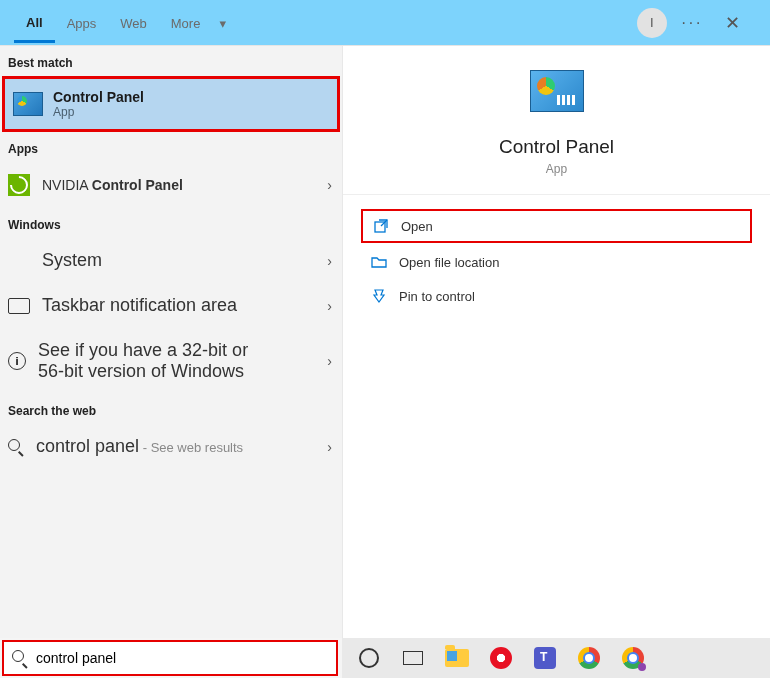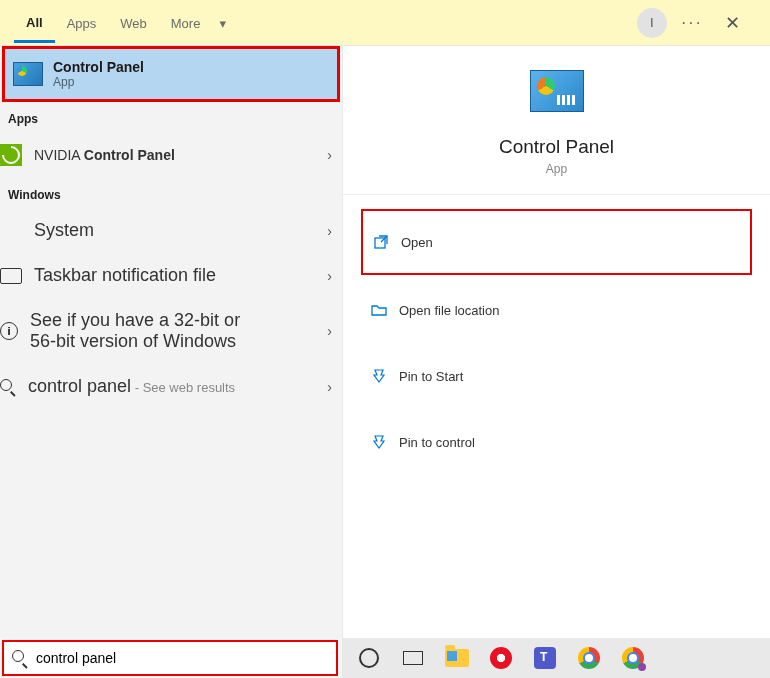--- a/index.html
+++ b/index.html
@@ -1,53 +1,53 @@
 <!DOCTYPE html>
 <html><head>
 <meta charset="utf-8">
 <style>
 * { box-sizing: border-box; margin: 0; padding: 0; font-family: "Segoe UI", Arial, sans-serif; }
 body { width: 770px; height: 678px; background: #f5f5f5; position: relative; overflow: hidden; }
-.tabs { display: flex; align-items: center; height: 46px; padding: 16px 14px; background: #fef9c3; border-bottom: 1px solid #e5e5e5;}
+.tabs { display: flex; align-items: center; height: 46px; padding: 16px 14px; background: #7dd3fc; border-bottom: 1px solid #e5e5e5;}
 .tab { padding: 12px 12px 10px 12px; font-size: 13px; color: #6b6b6b; cursor: pointer; }
 .tab.active { color: #222; font-weight: 600; border-bottom: 3px solid #0078d4; }
 .tab-more { display: flex; align-items: center; gap: 19px; }
 .spacer { flex: 1; }
 .top-right { display: flex; align-items: center; gap: 14px; padding-right: 8px;}
 .avatar { width: 30px; height: 30px; border-radius: 50%; background: #e2e2e2; display:flex;align-items:center;justify-content:center;font-size:13px;color:#555;}
 .dots { font-size: 16px; color:#555; letter-spacing:2px;}
 .close-x { font-size: 18px; color:#555; padding: 4px 8px;}
 .container { display: flex; height: 592px; }
 .left { width: 342px; background: #f3f3f3; display:flex; flex-direction:column; }
 .right { flex: 1; background: #fff; border-left:1px solid #e8e8e8;}
 .section-header { font-size: 12px; font-weight: 600; color: #222; padding: 10px 8px 6px 8px; }
 .best-item { margin: 0 2px; border: 3px solid #e60000; background: #b5d6f0; display:flex; align-items:center; padding: 10px 8px; gap: 10px;}
 .cp-icon-sm { width: 30px; height: 24px; background: linear-gradient(135deg,#4aa3e0,#2277bb); border:1px solid #1a5d91; position:relative;}
 .cp-icon-sm::after{content:"";position:absolute;left:3px;top:3px;width:10px;height:10px;border-radius:50%;background:conic-gradient(#2ecc71 0 120deg,#f1c40f 120deg 240deg,#3498db 240deg 360deg);}
 .result-title { font-size: 14px; color: #1a1a1a;}
 .result-sub { font-size: 12px; color: #4a6070;}
-.list-item { display:flex; align-items:center; padding: 12px 10px 12px 0; gap: 12px; cursor:pointer;justify-content:center;}
+.list-item { display:flex; align-items:center; padding: 12px 10px 12px 8px; gap: 12px; cursor:pointer;justify-content:center;}
 .list-item .chev { margin-left:auto; color:#555; font-size:14px;}
 .nv-icon { width:22px;height:22px;background:#6bb500;display:flex;align-items:center;justify-content:center;}
 .nv-icon::after{content:"";width:14px;height:14px;border:2px solid #fff;border-radius:50%;border-left-color:transparent;transform:rotate(45deg);}
 .mon-icon{width:22px;height:16px;border:1.5px solid #333;border-radius:2px;}
 .info-icon{width:18px;height:18px;border:1.5px solid #333;border-radius:50%;display:flex;align-items:center;justify-content:center;font-size:11px;font-weight:600;}
 .search-icon-sm{width:16px;height:16px;position:relative;}
 .search-icon-sm::before{content:"";position:absolute;width:10px;height:10px;border:1.5px solid #333;border-radius:50%;}
 .search-icon-sm::after{content:"";position:absolute;width:6px;height:1.5px;background:#333;transform:rotate(45deg);bottom:0;right:0;}
 .web-text { font-size:18px;color:#333;}
 .web-sub { font-size:13px;color:#888;margin-top:34px;}
 .detail-top { display:flex; flex-direction:column; align-items:center; padding: 24px 0 18px 0; border-bottom:1px solid #eee;}
 .cp-icon-lg { width: 54px; height: 42px; background: linear-gradient(135deg,#5bb3ee,#2b88cc); border:1px solid #1a5d91; position:relative; margin-bottom: 24px;}
 .cp-icon-lg::before{content:"";position:absolute;left:6px;top:6px;width:18px;height:18px;border-radius:50%;background:conic-gradient(#2ecc71 0 120deg,#f1c40f 120deg 240deg,#e77e23 240deg 360deg);}
 .cp-icon-lg::after{content:"";position:absolute;right:6px;bottom:6px;width:20px;height:10px;background:repeating-linear-gradient(90deg,#fff 0 3px,transparent 3px 5px);}
 .detail-title { font-size:19px; color:#222; font-weight:400;}
 .detail-sub { font-size:12px; color:#888; margin-top:4px;}
 .actions { padding: 14px 18px; display:flex; flex-direction:column; gap: 4px;}
-.action { display:flex; align-items:center; gap: 12px; padding:23px 10px; font-size:13px; color:#333; cursor:pointer;}
+.action { display:flex; align-items:center; gap: 12px; padding:7px 10px; font-size:13px; color:#333; cursor:pointer;}
 .action.hl { border:2px solid #e60000;}
 .act-icon{width:16px;height:16px;display:flex;align-items:center;justify-content:center;color:#0078d4;}
 .searchbar { position:absolute; left:2px; bottom:2px; width:336px; height:36px; border:2px solid #e60000; background:#fff; display:flex; align-items:center; padding:0 8px; gap:8px;}
 .searchbar input { border:none; outline:none; font-size:14px; flex:1; background:transparent;}
 .taskbar { position:absolute; left:342px; bottom:0; right:0; height:40px; background:#e9e9e9; display:flex; align-items:center; gap:18px; padding:0 14px;}
 .tb-icon{width:26px;height:26px;display:flex;align-items:center;justify-content:center;}
 .circle-o{width:20px;height:20px;border:2px solid #333;border-radius:50%;}
 .tv-ic{width:20px;height:14px;border:1.5px solid #333;}
 .folder{width:24px;height:18px;background:#ffcb3d;border-radius:2px;position:relative;}
 .folder::before{content:"";position:absolute;top:-4px;left:0;width:10px;height:4px;background:#ffcb3d;border-radius:2px 2px 0 0;}
@@ -73,20 +73,21 @@
   <div class="spacer"></div>
   <div class="top-right">
     <div class="avatar">I</div>
     <div class="dots">···</div>
     <div class="close-x">✕</div>
   </div>
 </div>
 
 <div class="container">
   <div class="left">
+    <div class="section-header">Best match</div>
     <div class="best-item">
       <div class="cp-icon-sm"></div>
       <div>
         <div class="result-title" style="font-weight:600;">Control Panel</div>
         <div class="result-sub">App</div>
       </div>
     </div>
 
     <div class="section-header">Apps</div>
     <div class="list-item">
@@ -98,29 +99,30 @@
     </div>
 
     <div class="section-header">Windows</div>
     <div class="list-item">
       <div style="width:22px"></div>
       <div class="web-text">System</div>
       <div class="chev">›</div>
     </div>
     <div class="list-item">
       <div class="mon-icon"></div>
-      <div class="web-text">Taskbar notification file</div>
+      <div class="web-text">Taskbar notification area</div>
       <div class="chev">›</div>
     </div>
     <div class="list-item">
       <div class="info-icon">i</div>
       <div class="web-text" style="max-width:240px;">See if you have a 32-bit or 56-bit version of Windows</div>
       <div class="chev">›</div>
     </div>
 
+    <div class="section-header">Search the web</div>
     <div class="list-item">
       <div class="search-icon-sm"></div>
       <div>
         <span class="web-text">control panel</span><span class="web-sub"> - See web results</span>
       </div>
       <div class="chev">›</div>
     </div>
   </div>
 
   <div class="right">
@@ -140,28 +142,20 @@
         </span>
         <span>Open</span>
       </div>
       <div class="action">
         <span class="act-icon">
           <svg width="16" height="16" viewBox="0 0 16 16">
               <path d="M1 4h5l2 2h7v7H1z" fill="none" stroke="#0078d4" stroke-width="1.3"></path>
             </svg>
         </span>
         <span>Open file location</span>
-      </div>
-      <div class="action">
-        <span class="act-icon">
-          <svg width="16" height="16" viewBox="0 0 16 16">
-              <path d="M4 2h8l-2 5h3L8 14 3 7h3z" fill="none" stroke="#0078d4" stroke-width="1.2"></path>
-            </svg>
-        </span>
-        <span>Pin to Start</span>
       </div>
       <div class="action">
         <span class="act-icon">
           <svg width="16" height="16" viewBox="0 0 16 16">
               <path d="M4 2h8l-2 5h3L8 14 3 7h3z" fill="none" stroke="#0078d4" stroke-width="1.2"></path>
             </svg>
         </span>
         <span>Pin to control</span>
       </div>
     </div>

